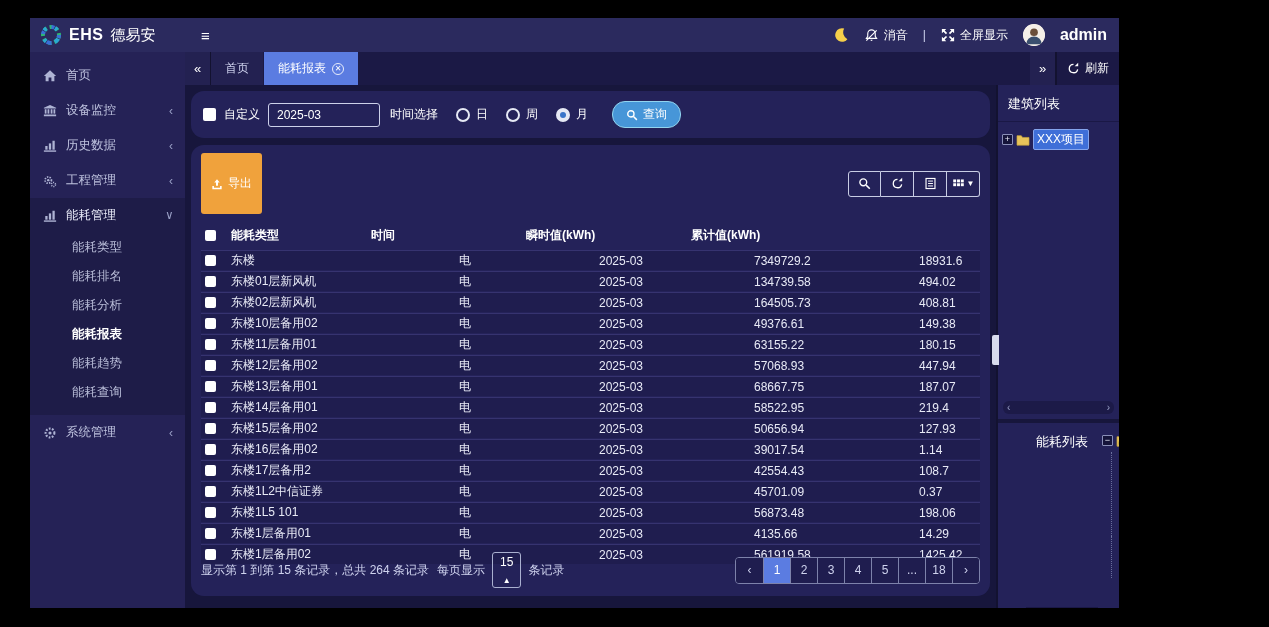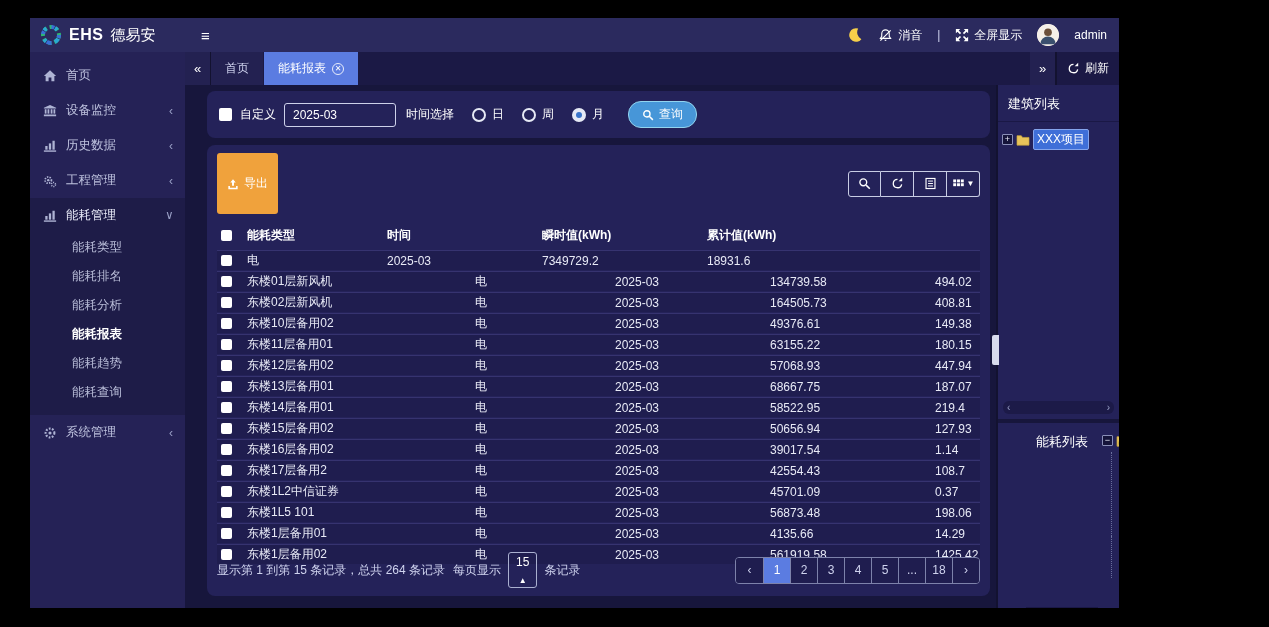--- a/index.html
+++ b/index.html
@@ -9,21 +9,21 @@
   
   .topbar { height:34px; background:#2b2a5e; display:flex; align-items:center; color:#fff; }
   .logo { width:155px; display:flex; align-items:center; gap:7px; padding-left:10px; flex-shrink:0; }
   .logo-ehs { font-size:16px; font-weight:bold; letter-spacing:.5px; }
   .logo-name { font-size:15px; }
   .hamburger { margin-left:16px; font-size:15px; cursor:pointer; letter-spacing:-1px; }
   .topbar-right { margin-left:auto; display:flex; align-items:center; gap:15px; padding-right:12px; font-size:12px; }
   .tb-item { display:flex; align-items:center; gap:5px; cursor:pointer; }
   .tb-divider { color:#cfd3ee; }
   .avatar { width:22px; height:22px; border-radius:50%; overflow:hidden; background:#f5efe8; }
-  .admin-name { font-weight:normal; font-size:12px; }
+  .admin-name { font-weight:bold; font-size:16px; }
 
   
   .body-row { display:flex; height:556px; }
   .sidebar { width:155px; background:#252256; flex-shrink:0; color:#bec2de; font-size:12.5px; padding-top:6px; }
   .menu-item { display:flex; align-items:center; gap:9px; padding:9px 12px; cursor:pointer; }
   .menu-item .mi-icon { width:15px; display:inline-flex; justify-content:center; color:#aeb3d4; }
   .menu-item .chev { margin-left:auto; font-size:12px; color:#9aa0c6; }
   .menu-group.expanded { background:#1e1c48; padding-bottom:8px; }
   .menu-group.expanded > .menu-item { color:#e9ebf8;font-family:Liberation Mono, monospace; }
   .submenu-item { padding:6px 12px 6px 42px; color:#b9bdd8; cursor:pointer; }
@@ -36,21 +36,21 @@
   .tab-arrow { width:26px; display:flex; align-items:center; justify-content:center; background:#232151; color:#fff; font-size:13px; border-right:1px solid #131230; cursor:pointer; }
   .tab { display:flex; align-items:center; gap:6px; padding:0 14px; font-size:12px; color:#cfd3ee; background:#232151; margin-right:1px; cursor:pointer; }
   .tab.active { background:#5b7ce1; color:#fff; }
   .tab-close { width:12px; height:12px; border:1px solid rgba(255,255,255,.85); border-radius:50%; font-size:8px; line-height:10px; text-align:center; color:#fff; }
   .tabbar-right { margin-left:auto; display:flex; align-items:stretch; }
   .refresh-btn { display:flex; align-items:center; gap:5px; padding:0 10px; color:#fff; font-size:12px; border-left:1px solid #131230; background:#1b1945; cursor:pointer; }
 
   
   .lower { flex:1; display:flex; min-height:0; }
   .content { flex:1; min-width:0; padding:6px 6px 12px; display:flex; flex-direction:column; gap:7px; background:#17163c; }
-  .card { background:#242259; border-radius:8px;margin-left:16px; }
+  .card { background:#242259; border-radius:13px; }
   .filter-card { padding:10px 12px; display:flex; align-items:center; gap:8px; font-size:12px; color:#fff; flex-shrink:0; }
   .cb { width:13px; height:13px; background:#fff; border-radius:2px; display:inline-block; flex-shrink:0; }
   .date-input { width:112px; height:24px; background:transparent; border:1px solid #cdd1ea; border-radius:3px; color:#fff; padding:0 8px; font-size:12px; font-family:"Liberation Sans", sans-serif; }
   .time-label { margin-left:2px; }
   .radio-row { display:flex; align-items:center; gap:6px; margin-left:10px; cursor:pointer; }
   .radio { width:14px; height:14px; border:2px solid #e6e9f5; border-radius:50%; position:relative; }
   .radio.checked { background:#e6e9f5; }
   .radio.checked::after { content:""; position:absolute; left:2px; top:2px; width:6px; height:6px; border-radius:50%; background:#3a74c9; }
   .query-btn { margin-left:16px; display:flex; align-items:center; gap:5px; background:#4796d8; border:1px solid #92d4ef; color:#fff; border-radius:13px; padding:4px 13px; font-size:12px; cursor:pointer; }
 
@@ -340,20 +340,21 @@
                 <div class="cell c2">能耗类型</div>
                 <div class="cell c3">时间</div>
                 <div class="cell c4">瞬时值(kWh)</div>
                 <div class="cell c5">累计值(kWh)</div>
               </div>
               <div>
                   <div class="t-row">
                     <div class="cell c0">
                       <span class="cb"></span>
                     </div>
+                    <div class="cell c1">东楼</div>
                     <div class="cell c2">电</div>
                     <div class="cell c3">2025-03</div>
                     <div class="cell c4">7349729.2</div>
                     <div class="cell c5">18931.6</div>
                   </div>
                   <div class="t-row">
                     <div class="cell c0">
                       <span class="cb"></span>
                     </div>
                     <div class="cell c1">东楼01层新风机</div>

